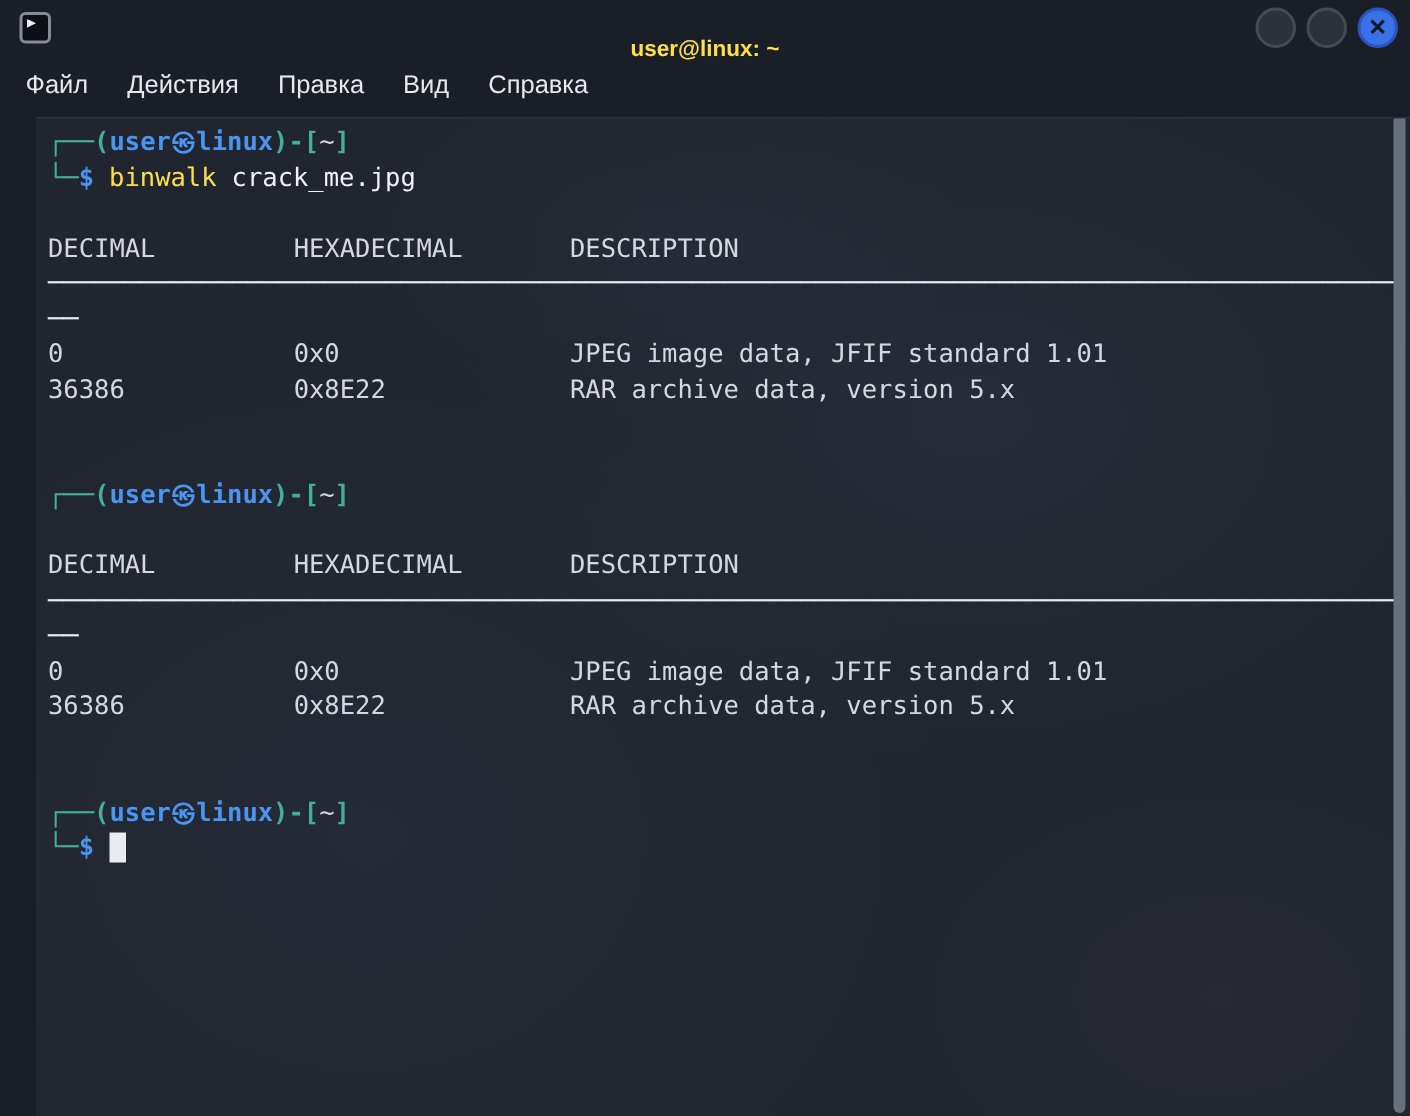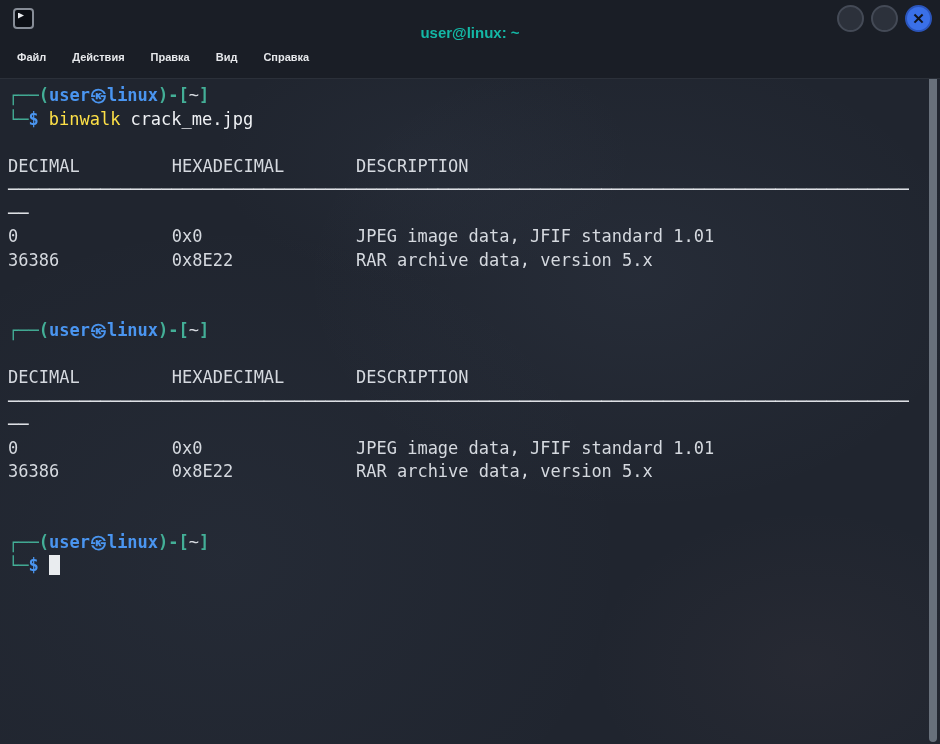--- a/index.html
+++ b/index.html
@@ -5,34 +5,34 @@
   html,body{margin:0;padding:0;width:940px;height:744px;overflow:hidden;
     background:#171b22;font-family:"Liberation Sans",sans-serif;}
   .window{width:940px;height:744px;display:flex;flex-direction:column;background:#1a1e26;}
 
   
   .titlebar{flex:0 0 36px;height:36px;display:flex;align-items:center;position:relative;padding:0 8px;}
   .app-icon{width:21px;height:21px;margin-left:5px;border:2px solid #878d97;border-radius:4px;
     background:#0c0f15;position:relative;box-sizing:border-box;}
   .app-icon::before{content:"";position:absolute;left:3px;top:3px;width:6px;height:6px;
     background:#e9ebee;clip-path:polygon(0 0,100% 50%,0 100%);}
-  .title{position:absolute;left:0;right:0;text-align:center;color:#14b8a6;font-size:15px;
+  .title{position:absolute;left:0;right:0;text-align:center;color:#fde047;font-size:15px;
     font-weight:700;pointer-events:none;margin-top:28px;}
   .controls{margin-left:auto;display:flex;gap:7px;z-index:2;}
   .ctrl{width:27px;height:27px;border-radius:50%;box-sizing:border-box;}
   .ctrl.min,.ctrl.max{background:#2c313b;border:2px solid #444a56;}
   .ctrl.close{background:#3a70e8;border:2px solid #2b55bb;display:flex;align-items:center;
     justify-content:center;color:#10141d;font-weight:900;font-size:15px;line-height:1;}
 
   
   .menubar{flex:0 0 42px;height:42px;display:flex;align-items:center;padding:0 6px;gap:4px;}
-  .menu-item{color:#e6e8eb;font-size:11px;font-weight:700;padding:5px 11px;border-radius:3px;cursor:default;}
+  .menu-item{color:#e6e8eb;font-size:17px;font-weight:400;padding:5px 11px;border-radius:3px;cursor:default;}
 
   
-  .terminal{flex:1 1 auto;position:relative;background:#20252f;border-top:1px solid rgba(255,255,255,.05);overflow:hidden;}
+  .terminal{flex:1 1 auto;position:relative;background:#20252f;border-top:1px solid rgba(255,255,255,.05);overflow:hidden;margin-left:24px;}
   .terminal::before{content:"";position:absolute;inset:0;pointer-events:none;background:
     radial-gradient(ellipse 520px 360px at 68% 30%, rgba(140,160,195,.06), transparent 65%),
     radial-gradient(ellipse 620px 520px at 24% 72%, rgba(125,145,180,.05), transparent 65%),
     radial-gradient(ellipse 340px 240px at 86% 88%, rgba(165,125,125,.05), transparent 65%),
     radial-gradient(ellipse 300px 180px at 45% 12%, rgba(90,105,130,.07), transparent 70%);}
   .term-content{position:relative;padding:5px 8px 0;font-family:"DejaVu Sans Mono",monospace;
     font-size:17px;line-height:23.5px;color:#d5d9df;}
   .tline{height:23.5px;white-space:pre;}
   .g{color:#43af97;font-weight:700;}
   .b{color:#4a95f0;font-weight:700;}

